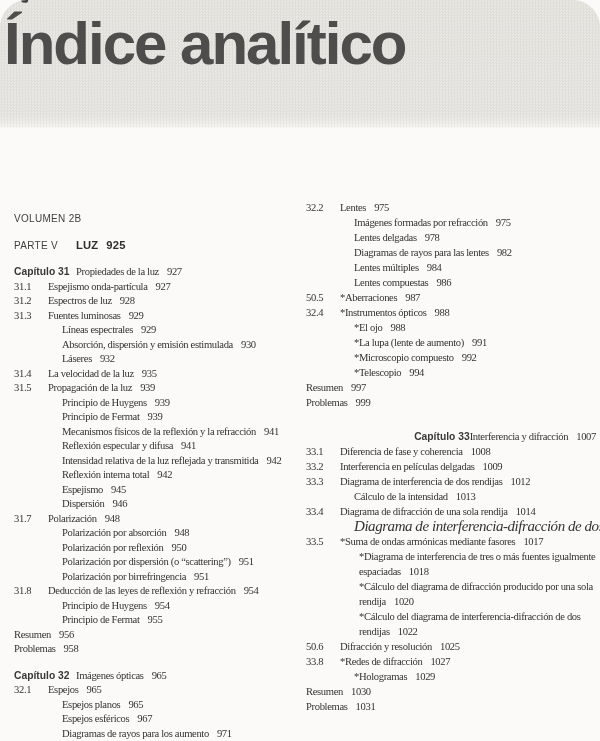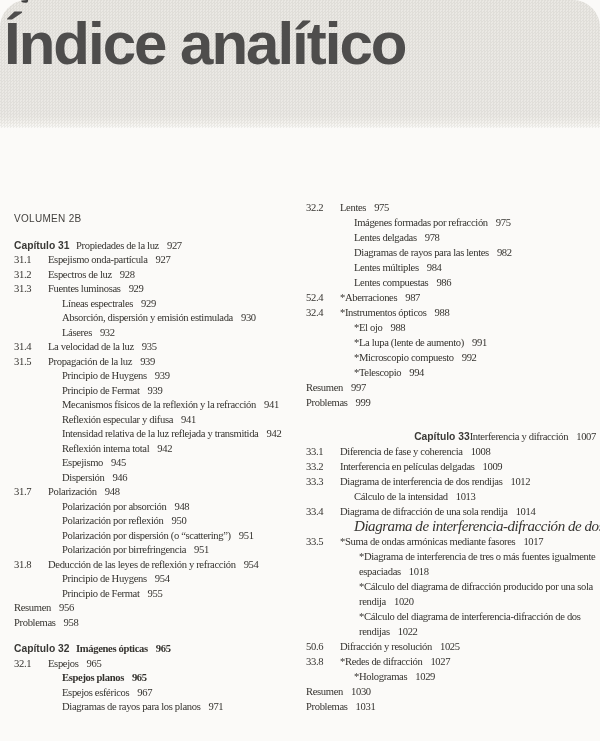--- a/index.html
+++ b/index.html
@@ -58,33 +58,34 @@
   .k-part > .txt, .k-part > .pg{
     font-family:"Liberation Sans", sans-serif;
     font-weight:700;font-size:11.2px;letter-spacing:.2px;color:#2f2e2b;
   }
   .k-part{margin-top:11px;}
   .k-chapter{margin-top:12px;}
   .col-right .k-chapter{margin-top:19px;text-align:right;}
   .k-sub{padding-left:48px;}
   .k-sub2{padding-left:53px;}
   .pg{margin-left:8px;}
-  .bold > .txt, .bold > .pg{font-weight:700;}
+  .bold > .txt, .bold > .pg{font-weight:400;}
   .small{font-size:15px;letter-spacing:-0.45px;font-style:italic;}
   .wrap{white-space:normal;width:244px;}
 </style>
 </head>
 <body>
 
 <div class="page">
   <div class="scan-band"></div>
   <div class="corner-mark"></div>
   <h1 class="title">Índice analítico</h1>
   <div class="col col-left" id="col-left">
       <div class="row k-volume"><span class="txt">VOLUMEN 2B</span></div>
+      <div class="row k-part"><span class="num">PARTE V</span><span class="txt">LUZ</span><span class="pg">925</span></div>
       <div class="row k-chapter"><span class="num">Capítulo 31</span><span class="txt">Propiedades de la luz</span><span class="pg">927</span></div>
       <div class="row k-section"><span class="num">31.1</span><span class="txt">Espejismo onda-partícula</span><span class="pg">927</span></div>
       <div class="row k-section"><span class="num">31.2</span><span class="txt">Espectros de luz</span><span class="pg">928</span></div>
       <div class="row k-section"><span class="num">31.3</span><span class="txt">Fuentes luminosas</span><span class="pg">929</span></div>
       <div class="row k-sub"><span class="txt">Líneas espectrales</span><span class="pg">929</span></div>
       <div class="row k-sub"><span class="txt">Absorción, dispersión y emisión estimulada</span><span class="pg">930</span></div>
       <div class="row k-sub"><span class="txt">Láseres</span><span class="pg">932</span></div>
       <div class="row k-section"><span class="num">31.4</span><span class="txt">La velocidad de la luz</span><span class="pg">935</span></div>
       <div class="row k-section"><span class="num">31.5</span><span class="txt">Propagación de la luz</span><span class="pg">939</span></div>
       <div class="row k-sub"><span class="txt">Principio de Huygens</span><span class="pg">939</span></div>
@@ -102,30 +103,30 @@
       <div class="row k-sub"><span class="txt">Polarización por birrefringencia</span><span class="pg">951</span></div>
       <div class="row k-section"><span class="num">31.8</span><span class="txt">Deducción de las leyes de reflexión y refracción</span><span class="pg">954</span></div>
       <div class="row k-sub"><span class="txt">Principio de Huygens</span><span class="pg">954</span></div>
       <div class="row k-sub"><span class="txt">Principio de Fermat</span><span class="pg">955</span></div>
       <div class="row k-plain"><span class="txt">Resumen</span><span class="pg">956</span></div>
       <div class="row k-plain"><span class="txt">Problemas</span><span class="pg">958</span></div>
       <div class="row k-chapter bold"><span class="num">Capítulo 32</span><span class="txt">Imágenes ópticas</span><span class="pg">965</span></div>
       <div class="row k-section"><span class="num">32.1</span><span class="txt">Espejos</span><span class="pg">965</span></div>
       <div class="row k-sub bold"><span class="txt">Espejos planos</span><span class="pg">965</span></div>
       <div class="row k-sub"><span class="txt">Espejos esféricos</span><span class="pg">967</span></div>
-      <div class="row k-sub"><span class="txt">Diagramas de rayos para los planos</span><span class="pg">971</span></div>
+      <div class="row k-sub"><span class="txt">Diagramas de rayos para los aumento</span><span class="pg">971</span></div>
     </div>
   <div class="col col-right" id="col-right">
       <div class="row k-section"><span class="num">32.2</span><span class="txt">Lentes</span><span class="pg">975</span></div>
       <div class="row k-sub"><span class="txt">Imágenes formadas por refracción</span><span class="pg">975</span></div>
       <div class="row k-sub"><span class="txt">Lentes delgadas</span><span class="pg">978</span></div>
       <div class="row k-sub"><span class="txt">Diagramas de rayos para las lentes</span><span class="pg">982</span></div>
       <div class="row k-sub"><span class="txt">Lentes múltiples</span><span class="pg">984</span></div>
       <div class="row k-sub"><span class="txt">Lentes compuestas</span><span class="pg">986</span></div>
-      <div class="row k-section"><span class="num">52.4</span><span class="txt">*Aberraciones</span><span class="pg">987</span></div>
+      <div class="row k-section"><span class="num">50.5</span><span class="txt">*Aberraciones</span><span class="pg">987</span></div>
       <div class="row k-section"><span class="num">32.4</span><span class="txt">*Instrumentos ópticos</span><span class="pg">988</span></div>
       <div class="row k-sub"><span class="txt">*El ojo</span><span class="pg">988</span></div>
       <div class="row k-sub"><span class="txt">*La lupa (lente de aumento)</span><span class="pg">991</span></div>
       <div class="row k-sub"><span class="txt">*Microscopio compuesto</span><span class="pg">992</span></div>
       <div class="row k-sub"><span class="txt">*Telescopio</span><span class="pg">994</span></div>
       <div class="row k-plain"><span class="txt">Resumen</span><span class="pg">997</span></div>
       <div class="row k-plain"><span class="txt">Problemas</span><span class="pg">999</span></div>
       <div class="row k-chapter"><span class="num">Capítulo 33</span><span class="txt">Interferencia y difracción</span><span class="pg">1007</span></div>
       <div class="row k-section"><span class="num">33.1</span><span class="txt">Diferencia de fase y coherencia</span><span class="pg">1008</span></div>
       <div class="row k-section"><span class="num">33.2</span><span class="txt">Interferencia en películas delgadas</span><span class="pg">1009</span></div>

